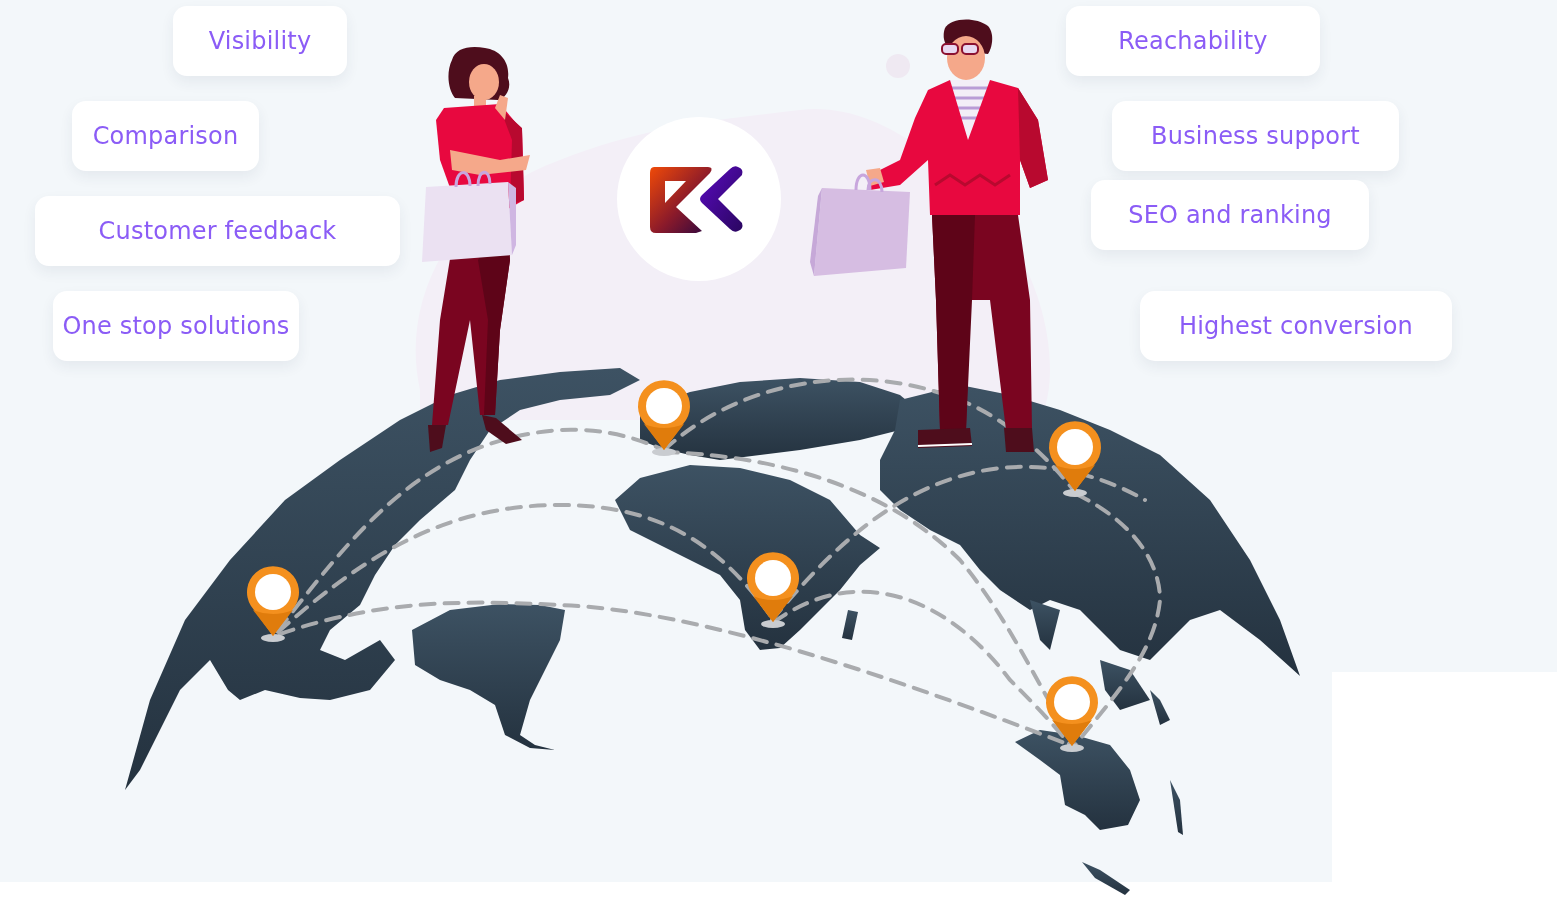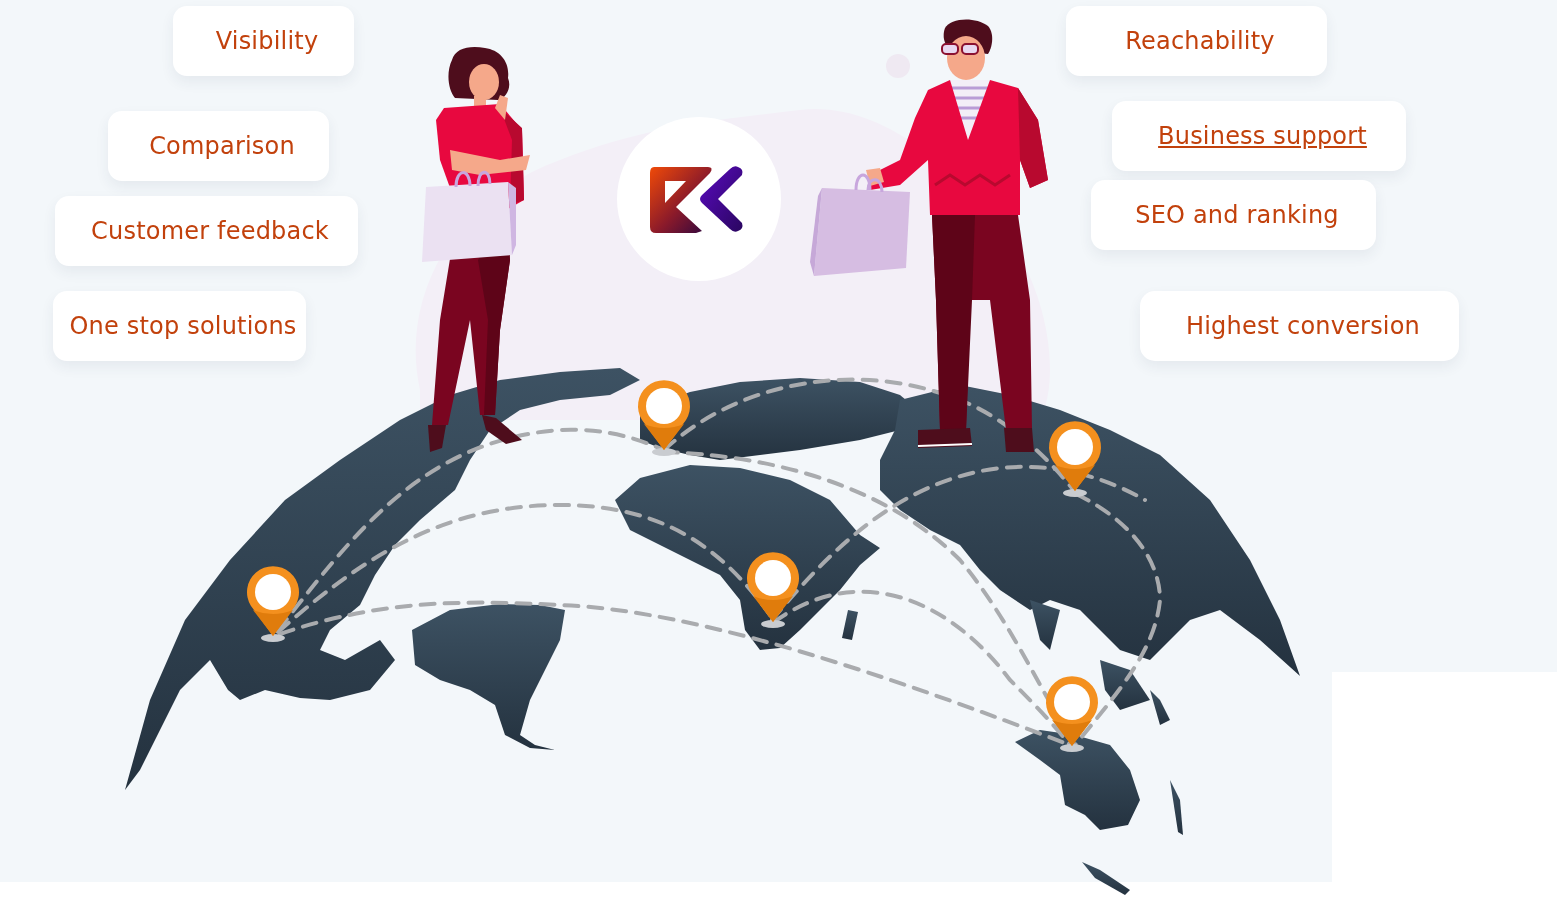--- a/index.html
+++ b/index.html
@@ -1,20 +1,20 @@
 <!DOCTYPE html>
 <html><head>
 <meta charset="utf-8">
 <style>
   html, body { margin:0; padding:0; }
   body { width:1557px; height:908px; position:relative; overflow:hidden; background:#ffffff; font-family:"Liberation Sans", sans-serif; }
   .bg-main { position:absolute; left:0; top:0; width:1557px; height:672px; background:#f3f7fa; }
   .bg-lower { position:absolute; left:0; top:672px; width:1332px; height:210px; background:#f3f7fa; }
   .art { position:absolute; left:0; top:0; width:1557px; height:908px; }
-  .pill { position:absolute; height:70px; background:#ffffff; border-radius:14px; box-shadow:0 6px 14px rgba(40,60,90,0.07); display:flex; align-items:center; justify-content:center; font-family:"DejaVu Sans", sans-serif; font-size:24px; color:#c2410c; letter-spacing:0.2px; white-space:nowrap;padding-left:7px; }
+  .pill { position:absolute; height:70px; background:#ffffff; border-radius:14px; box-shadow:0 6px 14px rgba(40,60,90,0.07); display:flex; align-items:center; justify-content:center; font-family:"DejaVu Sans", sans-serif; font-size:24px; color:#8b5cf6; letter-spacing:0.2px; white-space:nowrap; }
   .logo-circle { position:absolute; left:617px; top:117px; width:164px; height:164px; border-radius:50%; background:#ffffff; display:flex; align-items:center; justify-content:center; }
 </style>
 </head>
 <body>
 
 <div class="bg-main"></div>
 <div class="bg-lower"></div>
 
 <svg class="art" viewBox="0 0 1557 908" xmlns="http://www.w3.org/2000/svg">
   <defs>
@@ -177,34 +177,34 @@
       </linearGradient>
     </defs>
     <path d="M6 4 L60 4 Q66 4 62 10 L28 44 L54 68 L48 70 L8 70 Q2 70 2 64 L2 10 Q2 4 6 4 Z M17 18 L17 40 L38 18 Z" fill="url(#rg)" fill-rule="evenodd"></path>
     <path d="M90 4 Q96 6 94 12 L70 36 L94 60 Q96 66 90 68 Q86 70 82 66 L54 40 Q50 36 54 32 L82 6 Q86 2 90 4 Z" fill="url(#kg)"></path>
   </svg>
 </div>
 
 <div class="pill" style="left:173px; top:6px; width:174px;">
   <span>Visibility</span>
 </div>
-<div class="pill" style="left:108px; top:101px; width:214px;margin-top:10px;">
+<div class="pill" style="left:72px; top:101px; width:187px;">
   <span>Comparison</span>
 </div>
-<div class="pill" style="left:55px; top:196px; width:296px;">
+<div class="pill" style="left:35px; top:196px; width:365px;">
   <span>Customer feedback</span>
 </div>
 <div class="pill" style="left:53px; top:291px; width:246px;">
   <span>One stop solutions</span>
 </div>
 
 <div class="pill" style="left:1066px; top:6px; width:254px;">
   <span>Reachability</span>
 </div>
-<div class="pill" style="left:1112px; top:101px; width:287px;text-decoration:underline;">
+<div class="pill" style="left:1112px; top:101px; width:287px;">
   <span>Business support</span>
 </div>
 <div class="pill" style="left:1091px; top:180px; width:278px;">
   <span>SEO and ranking</span>
 </div>
 <div class="pill" style="left:1140px; top:291px; width:312px;border-radius:15px;">
   <span>Highest conversion</span>
 </div>
 
 </body></html>

